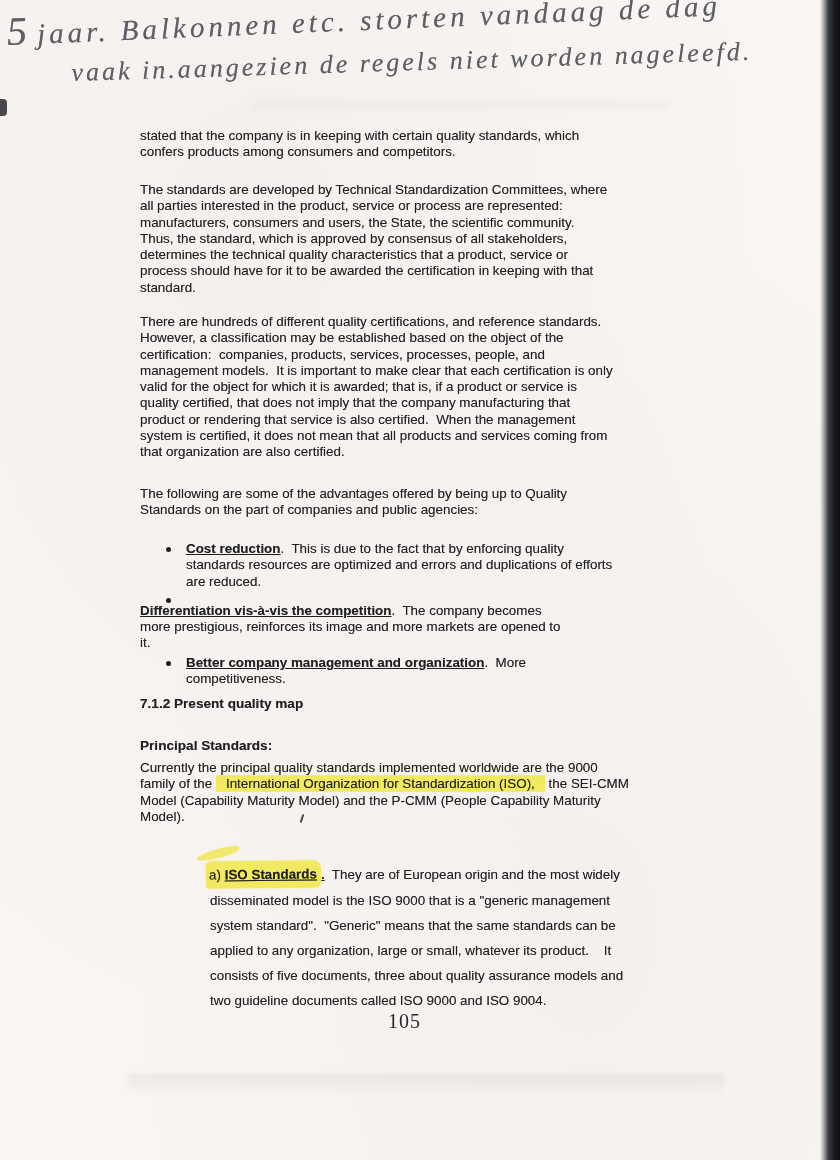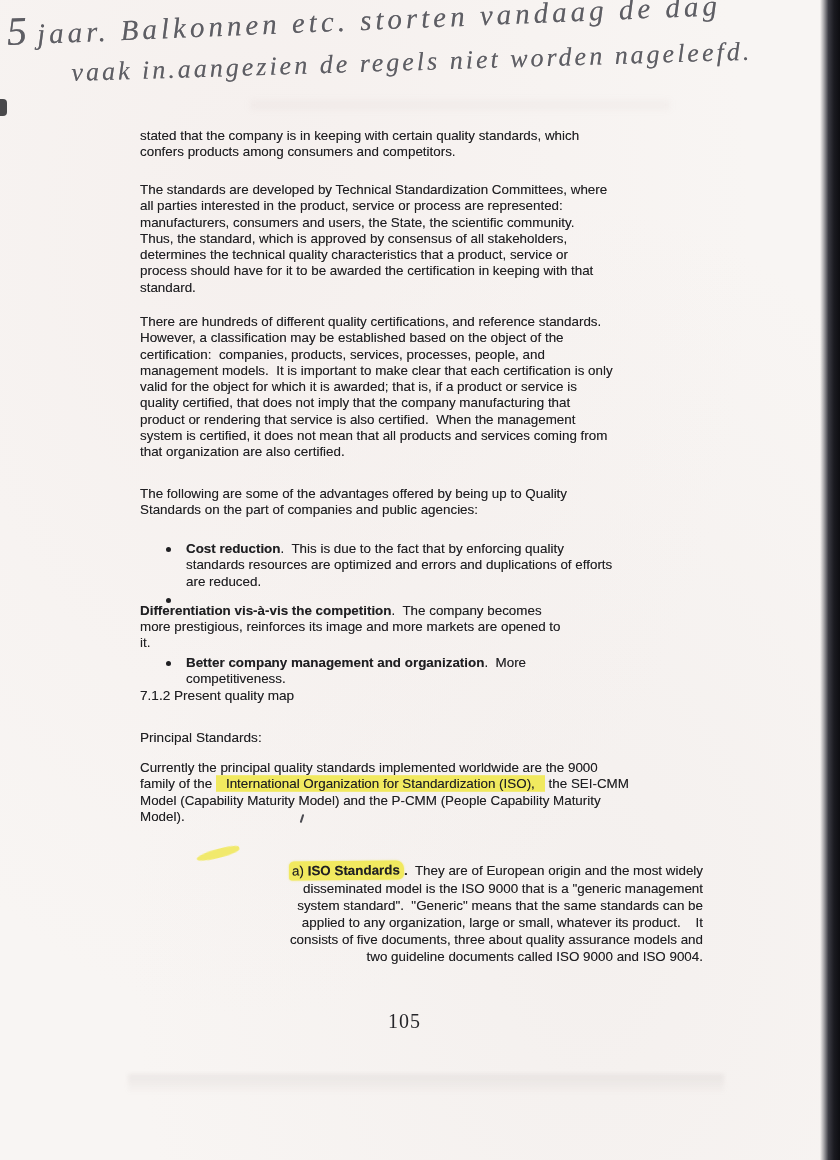--- a/index.html
+++ b/index.html
@@ -45,27 +45,27 @@
   .hw1{left:8px;top:8px;font-size:29px;letter-spacing:4px;transform:rotate(-2.4deg);transform-origin:left bottom;}
   .hw1 .num{font-size:40px;letter-spacing:0;margin-right:10px;}
   .hw2{left:72px;top:58px;font-size:26px;letter-spacing:3px;transform:rotate(-1.8deg);transform-origin:left bottom;}
   
   .block{
     position:absolute;left:140px;width:620px;
     font-size:13.4px;line-height:16.3px;color:#1f1f22;
     text-shadow:0 0 .4px rgba(25,25,28,.45);
   }
   .ln{white-space:pre;}
-  .b{font-weight:bold;}
-  .heading{font-weight:normal;font-size:13.6px;}
+  .b{font-weight:bold;text-decoration:underline;}
+  .heading{font-weight:bold;font-size:13.6px;margin-top:8px;}
   .bullets .item{display:flex;margin-bottom:2px;}
   .bullets .item:nth-child(2){margin-bottom:3px;flex-direction:column;}
   .marker{flex:0 0 auto;width:5px;height:5px;border-radius:50%;background:#1f1f22;margin:6px 15px 0 26px;}
   .hl{background:#f1e95f;box-shadow:0 1px 0 rgba(241,233,95,.8), 0 -1px 0 rgba(241,233,95,.8);padding:0 10px;}
-  .iso-block{left:223px;width:480px;line-height:17px;text-align:right;}
+  .iso-block{left:210px;width:480px;line-height:25px;}
   .iso-hl{display:inline-block;background:#f1e95f;border-radius:5px 8px 6px 3px;padding:1px 4px 1px 3px;margin-left:-4px;transform:rotate(-.6deg);box-shadow:0 0 2px rgba(241,233,95,.9);}
   .swash{
     position:absolute;left:196px;top:849px;width:44px;height:9px;
     background:#f1e95f;border-radius:60% 40% 50% 50%;
     transform:rotate(-14deg);opacity:.9;filter:blur(.4px);
   }
   .tick{
     position:absolute;left:301px;top:814px;width:2px;height:9px;
     background:#4c4c52;transform:rotate(18deg);border-radius:1px;
   }

